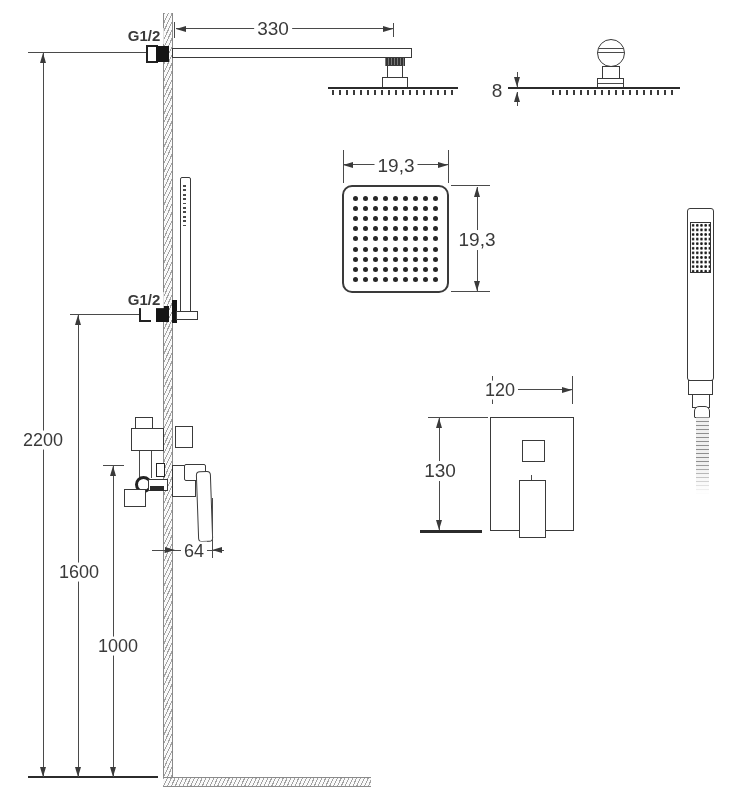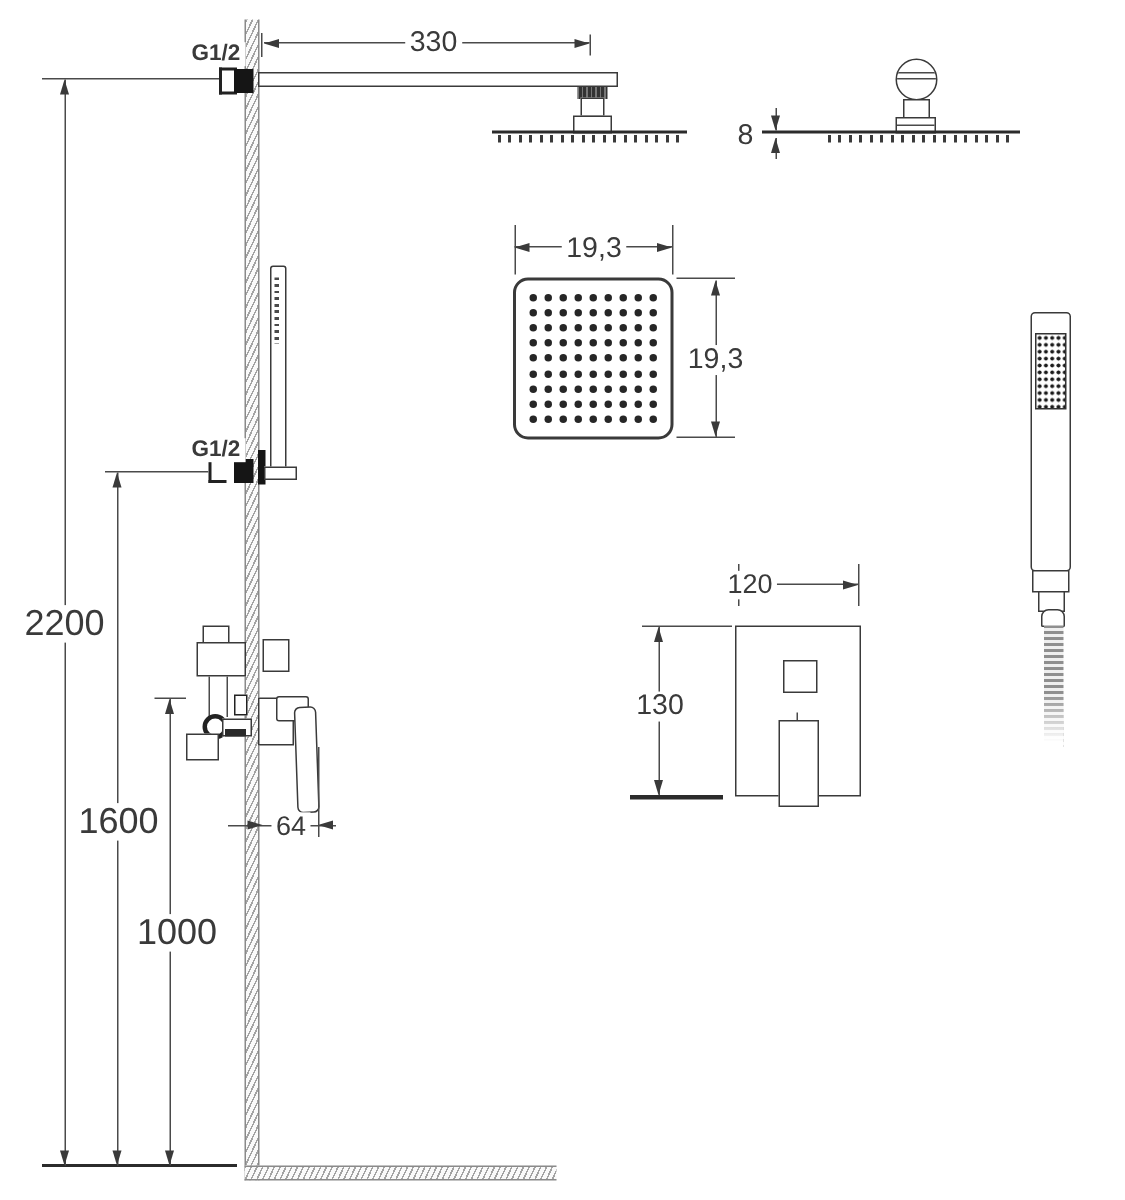--- a/index.html
+++ b/index.html
@@ -11,21 +11,21 @@
   .line-v{position:absolute;background:#4a4a4a;width:1px;}
   .thick{background:#2b2b2b;}
   .hatch{position:absolute;background-color:#fafafa;
          background-image:repeating-linear-gradient(115deg,#a3a3a3 0,#a3a3a3 1px,rgba(0,0,0,0) 1px,rgba(0,0,0,0) 3.5px);
          box-sizing:border-box;}
   .wall{border-left:1px solid #8a8a8a;border-right:1px solid #8a8a8a;}
   .floor{border-top:1px solid #8a8a8a;border-bottom:1px solid #8a8a8a;}
   .dim-label{position:absolute;background:#fff;padding:0 3px;white-space:nowrap;
              transform:translate(-50%,-50%);font-size:19px;line-height:1.05;z-index:3;}
   .thread{font-size:15px;font-weight:bold;}
-  .big{font-size:24px;}
+  .big{font-size:18px;margin-top:24px;}
   .ar{position:absolute;width:0;height:0;border-style:solid;z-index:2;}
   .ar-up{border-width:0 3.5px 10px 3.5px;border-color:transparent transparent #3a3a3a transparent;}
   .ar-down{border-width:10px 3.5px 0 3.5px;border-color:#3a3a3a transparent transparent transparent;}
   .ar-left{border-width:3.5px 10px 3.5px 0;border-color:transparent #3a3a3a transparent transparent;}
   .ar-right{border-width:3.5px 0 3.5px 10px;border-color:transparent transparent transparent #3a3a3a;}
   .blackfill{position:absolute;background:#151515;}
   .nozzles{position:absolute;height:5px;
            background-image:repeating-linear-gradient(90deg,#3a3a3a 0,#3a3a3a 1.8px,rgba(0,0,0,0) 1.8px,rgba(0,0,0,0) 7px);}
   .ballwrap{position:absolute;border:1.5px solid #3a3a3a;border-radius:50%;overflow:hidden;background:#fff;box-sizing:border-box;}
   .spray-grid{position:absolute;display:grid;place-items:center;}
@@ -70,21 +70,21 @@
 
   <div class="dim-label thread" style="left:144px;top:36px">G1/2</div>
   <div class="cbracket" style="left:146px;top:45px;width:12px;height:18px"></div>
   <div class="blackfill" style="left:156px;top:46px;width:13px;height:16px"></div>
 
   <div class="line-v" style="left:174px;top:22px;height:16px"></div>
   <div class="line-v" style="left:393px;top:23px;height:14px"></div>
   <div class="line-h" style="left:176px;top:28px;width:217px"></div>
   <div class="ar ar-left" style="left:176px;top:25.5px"></div>
   <div class="ar ar-right" style="left:383px;top:25.5px"></div>
-  <div class="dim-label" style="left:289px;top:29px">330</div>
+  <div class="dim-label" style="left:273px;top:29px">330</div>
 
   <div class="box" style="left:172px;top:48px;width:240px;height:10px"></div>
   <div class="abs" style="left:385px;top:58px;width:20px;height:8px;background:repeating-linear-gradient(90deg,#777 0,#777 1px,#333 1px,#333 3px)"></div>
   <div class="box" style="left:387px;top:65px;width:16px;height:13px"></div>
   <div class="box" style="left:382px;top:77px;width:26px;height:12px"></div>
   <div class="line-h thick" style="left:328px;top:87px;width:130px;height:2px"></div>
   <div class="nozzles" style="left:332px;top:90px;width:124px"></div>
 
   <div class="ballwrap" style="left:597px;top:39px;width:28px;height:28px">
     <div class="line-h" style="left:0;top:8px;width:28px"></div>

